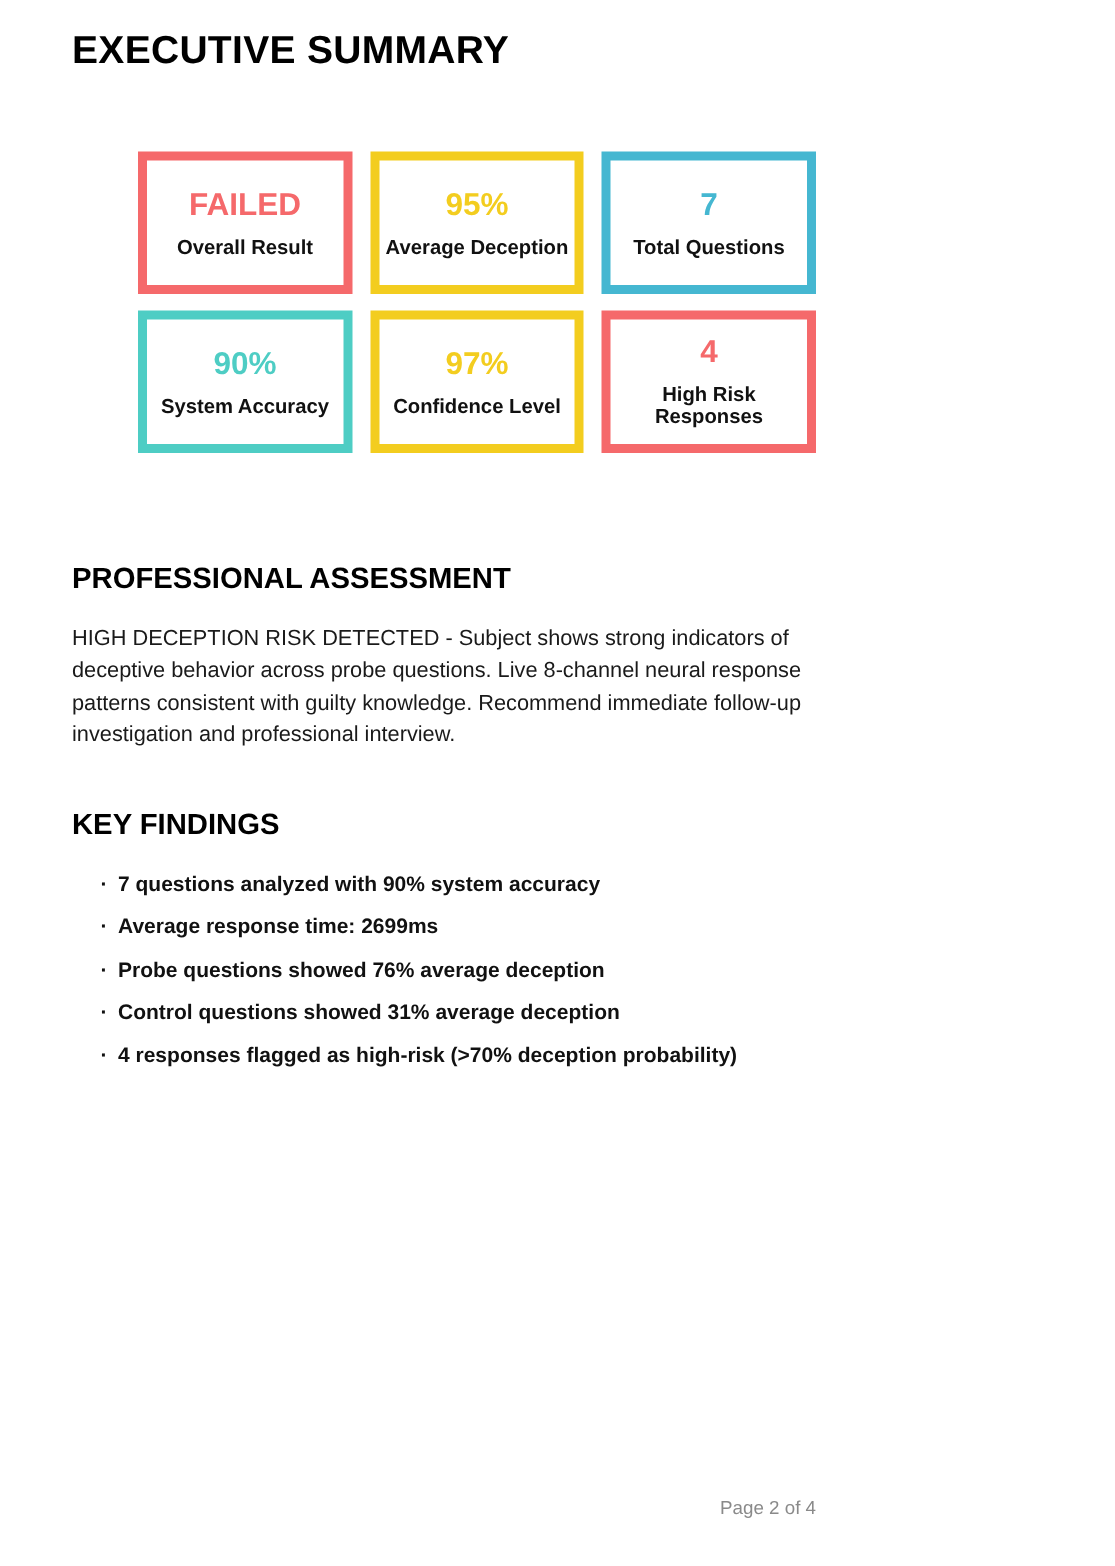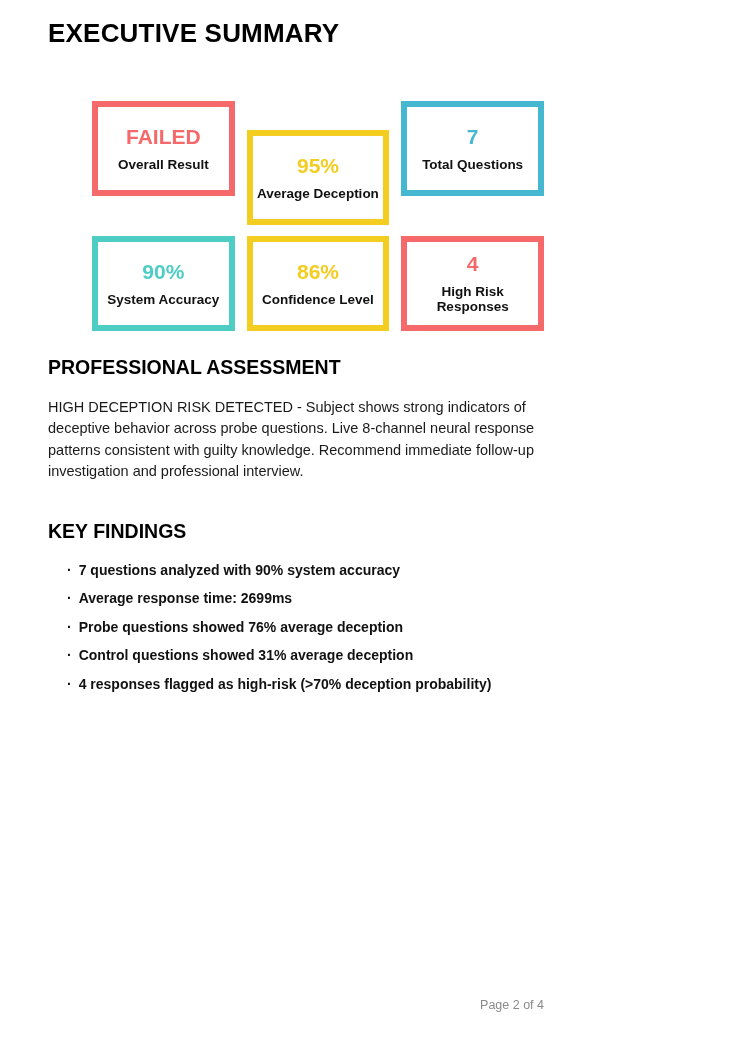--- a/index.html
+++ b/index.html
@@ -56,21 +56,21 @@
     font-size: 13.5px;
     font-weight: 700;
     color: #111111;
   }
   .section-heading {
     margin: 0;
     font-size: 19.5px;
     font-weight: 700;
     color: #000000;
   }
-  .assessment-section { margin-top: 25px; }
+  .assessment-section { margin-top: 73px; }
   .assessment-body {
     margin: 18px 0 0 0;
     font-size: 14.5px;
     font-weight: 400;
     line-height: 21.5px;
     color: #1a1a1a;
     max-width: 647px;
   }
   .findings-section { margin-top: 37px; }
   .findings-list {
@@ -106,34 +106,34 @@
 
 <div class="page">
 
   <h1 class="page-title">EXECUTIVE SUMMARY</h1>
 
   <div class="cards-grid">
       <div class="stat-card" style="border-color: rgb(245, 105, 107);">
         <div class="stat-value" style="color: rgb(245, 105, 107);">FAILED</div>
         <div class="stat-label">Overall Result</div>
       </div>
-      <div class="stat-card" style="border-color: rgb(243, 205, 31); margin-top: 29px;">
+      <div class="stat-card" style="border-color: rgb(243, 205, 31);">
         <div class="stat-value" style="color: rgb(243, 205, 31);">95%</div>
         <div class="stat-label">Average Deception</div>
       </div>
       <div class="stat-card" style="border-color: rgb(69, 183, 209);">
         <div class="stat-value" style="color: rgb(69, 183, 209);">7</div>
         <div class="stat-label">Total Questions</div>
       </div>
       <div class="stat-card" style="border-color: rgb(78, 205, 196);">
         <div class="stat-value" style="color: rgb(78, 205, 196);">90%</div>
         <div class="stat-label">System Accuracy</div>
       </div>
       <div class="stat-card" style="border-color: rgb(243, 205, 31);">
-        <div class="stat-value" style="color: rgb(243, 205, 31);">86%</div>
+        <div class="stat-value" style="color: rgb(243, 205, 31);">97%</div>
         <div class="stat-label">Confidence Level</div>
       </div>
       <div class="stat-card" style="border-color: rgb(245, 105, 107);">
         <div class="stat-value" style="color: rgb(245, 105, 107);">4</div>
         <div class="stat-label">High Risk Responses</div>
       </div>
     </div>
 
   <section class="assessment-section">
     <h2 class="section-heading">PROFESSIONAL ASSESSMENT</h2>

